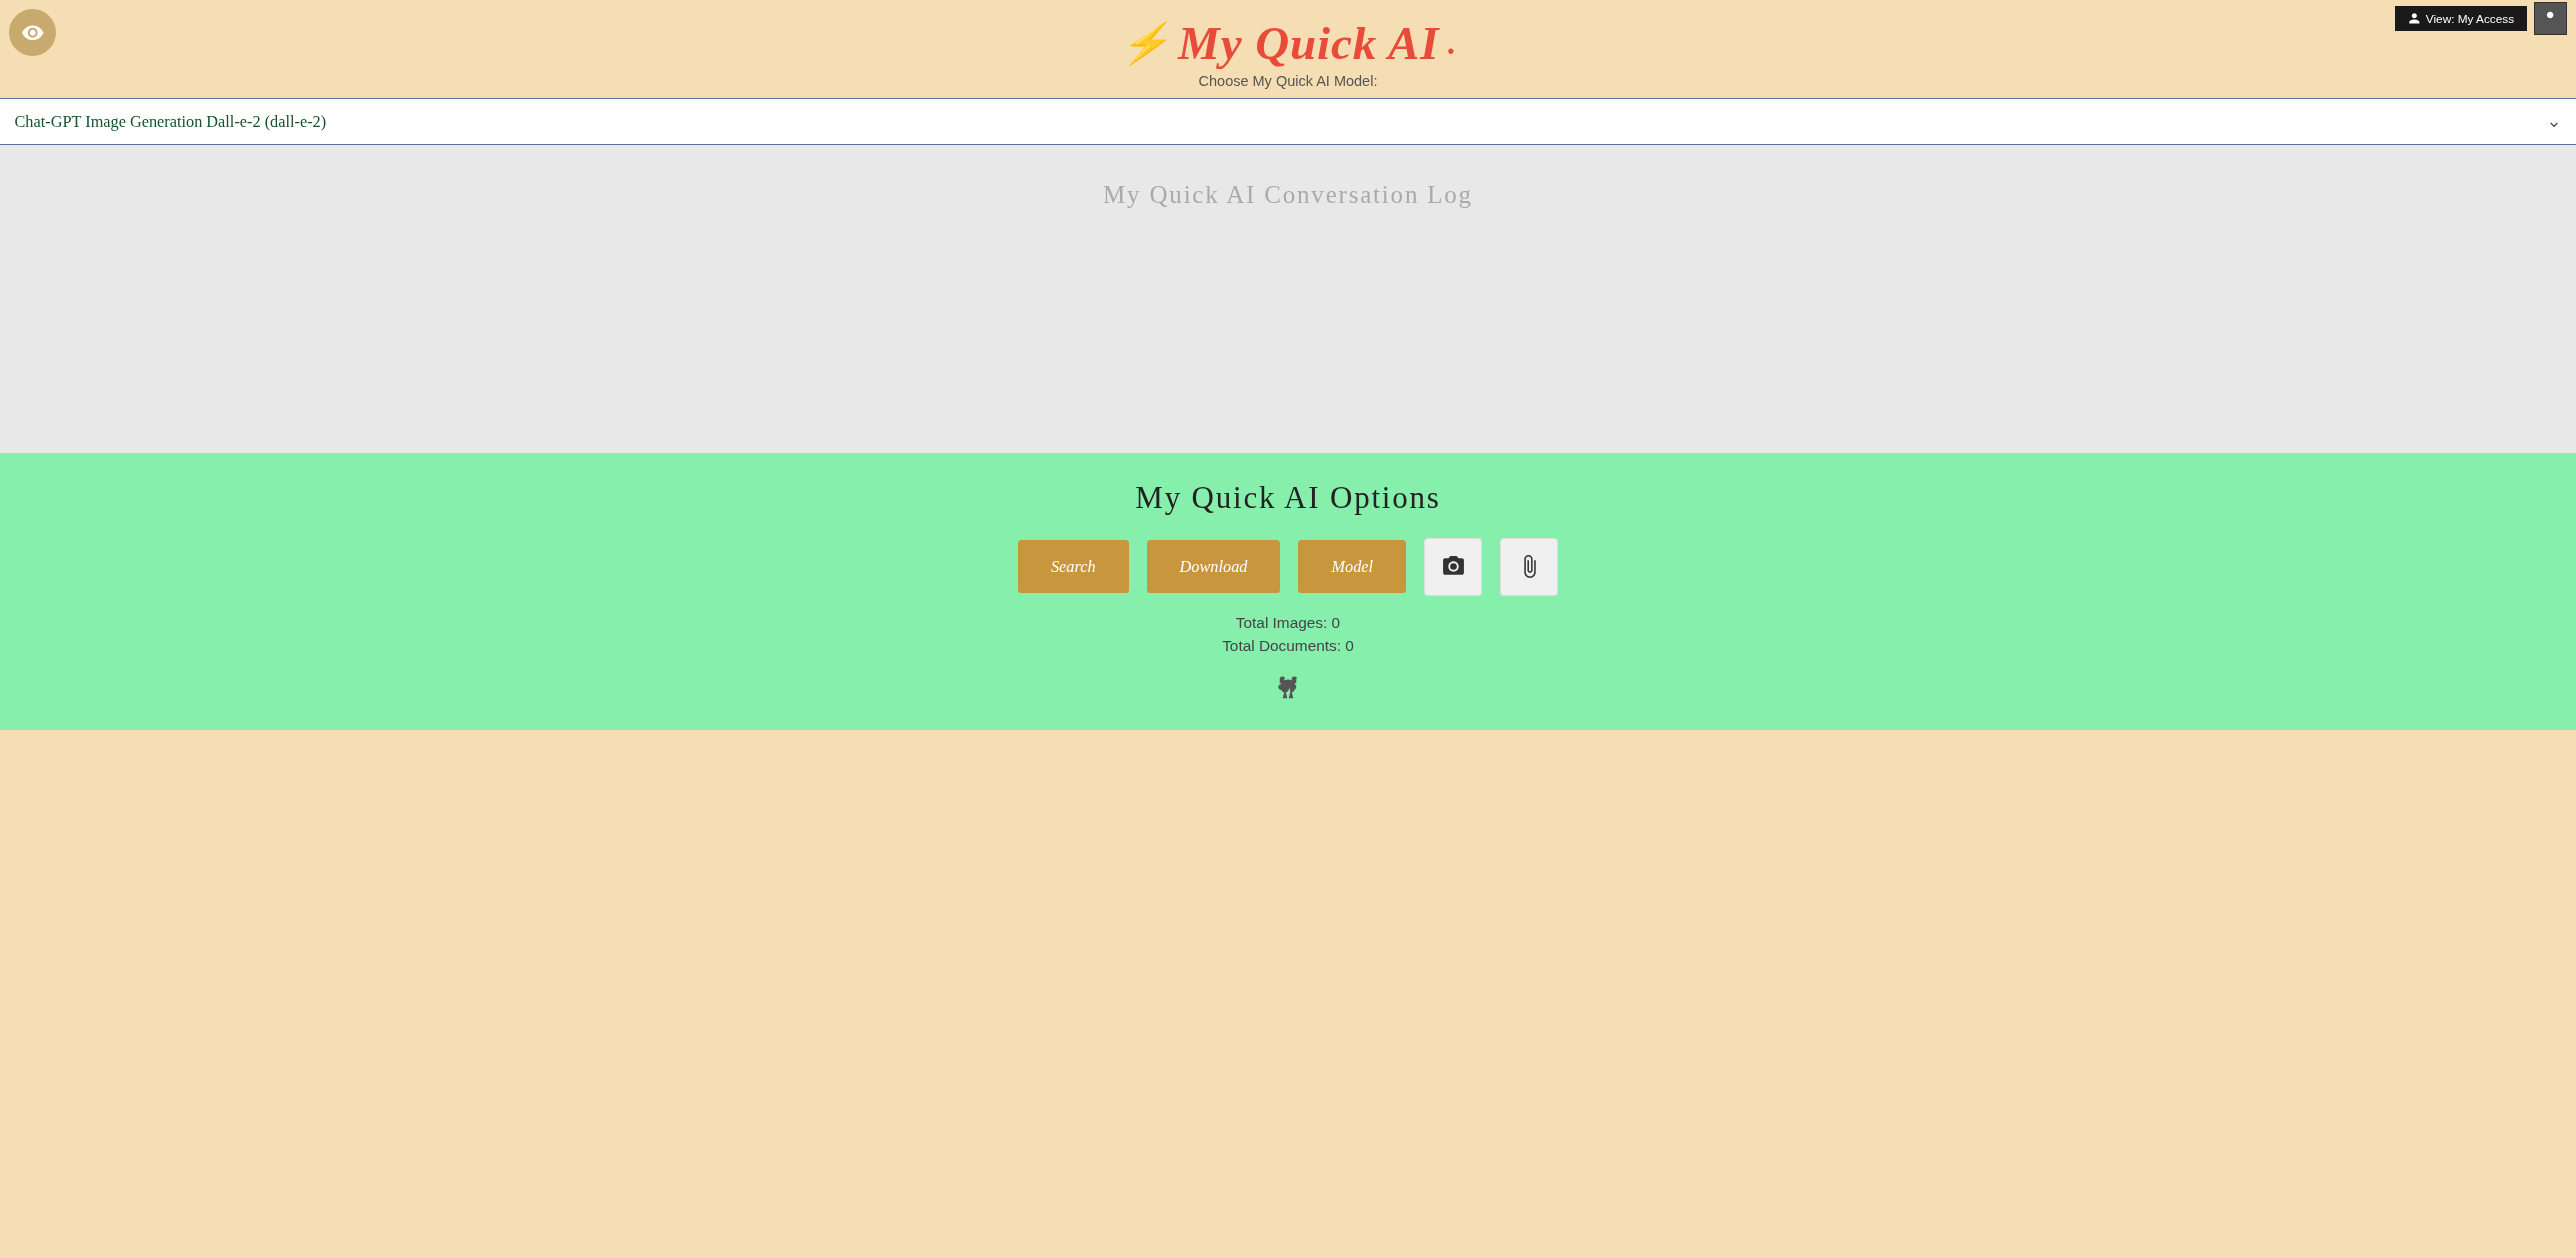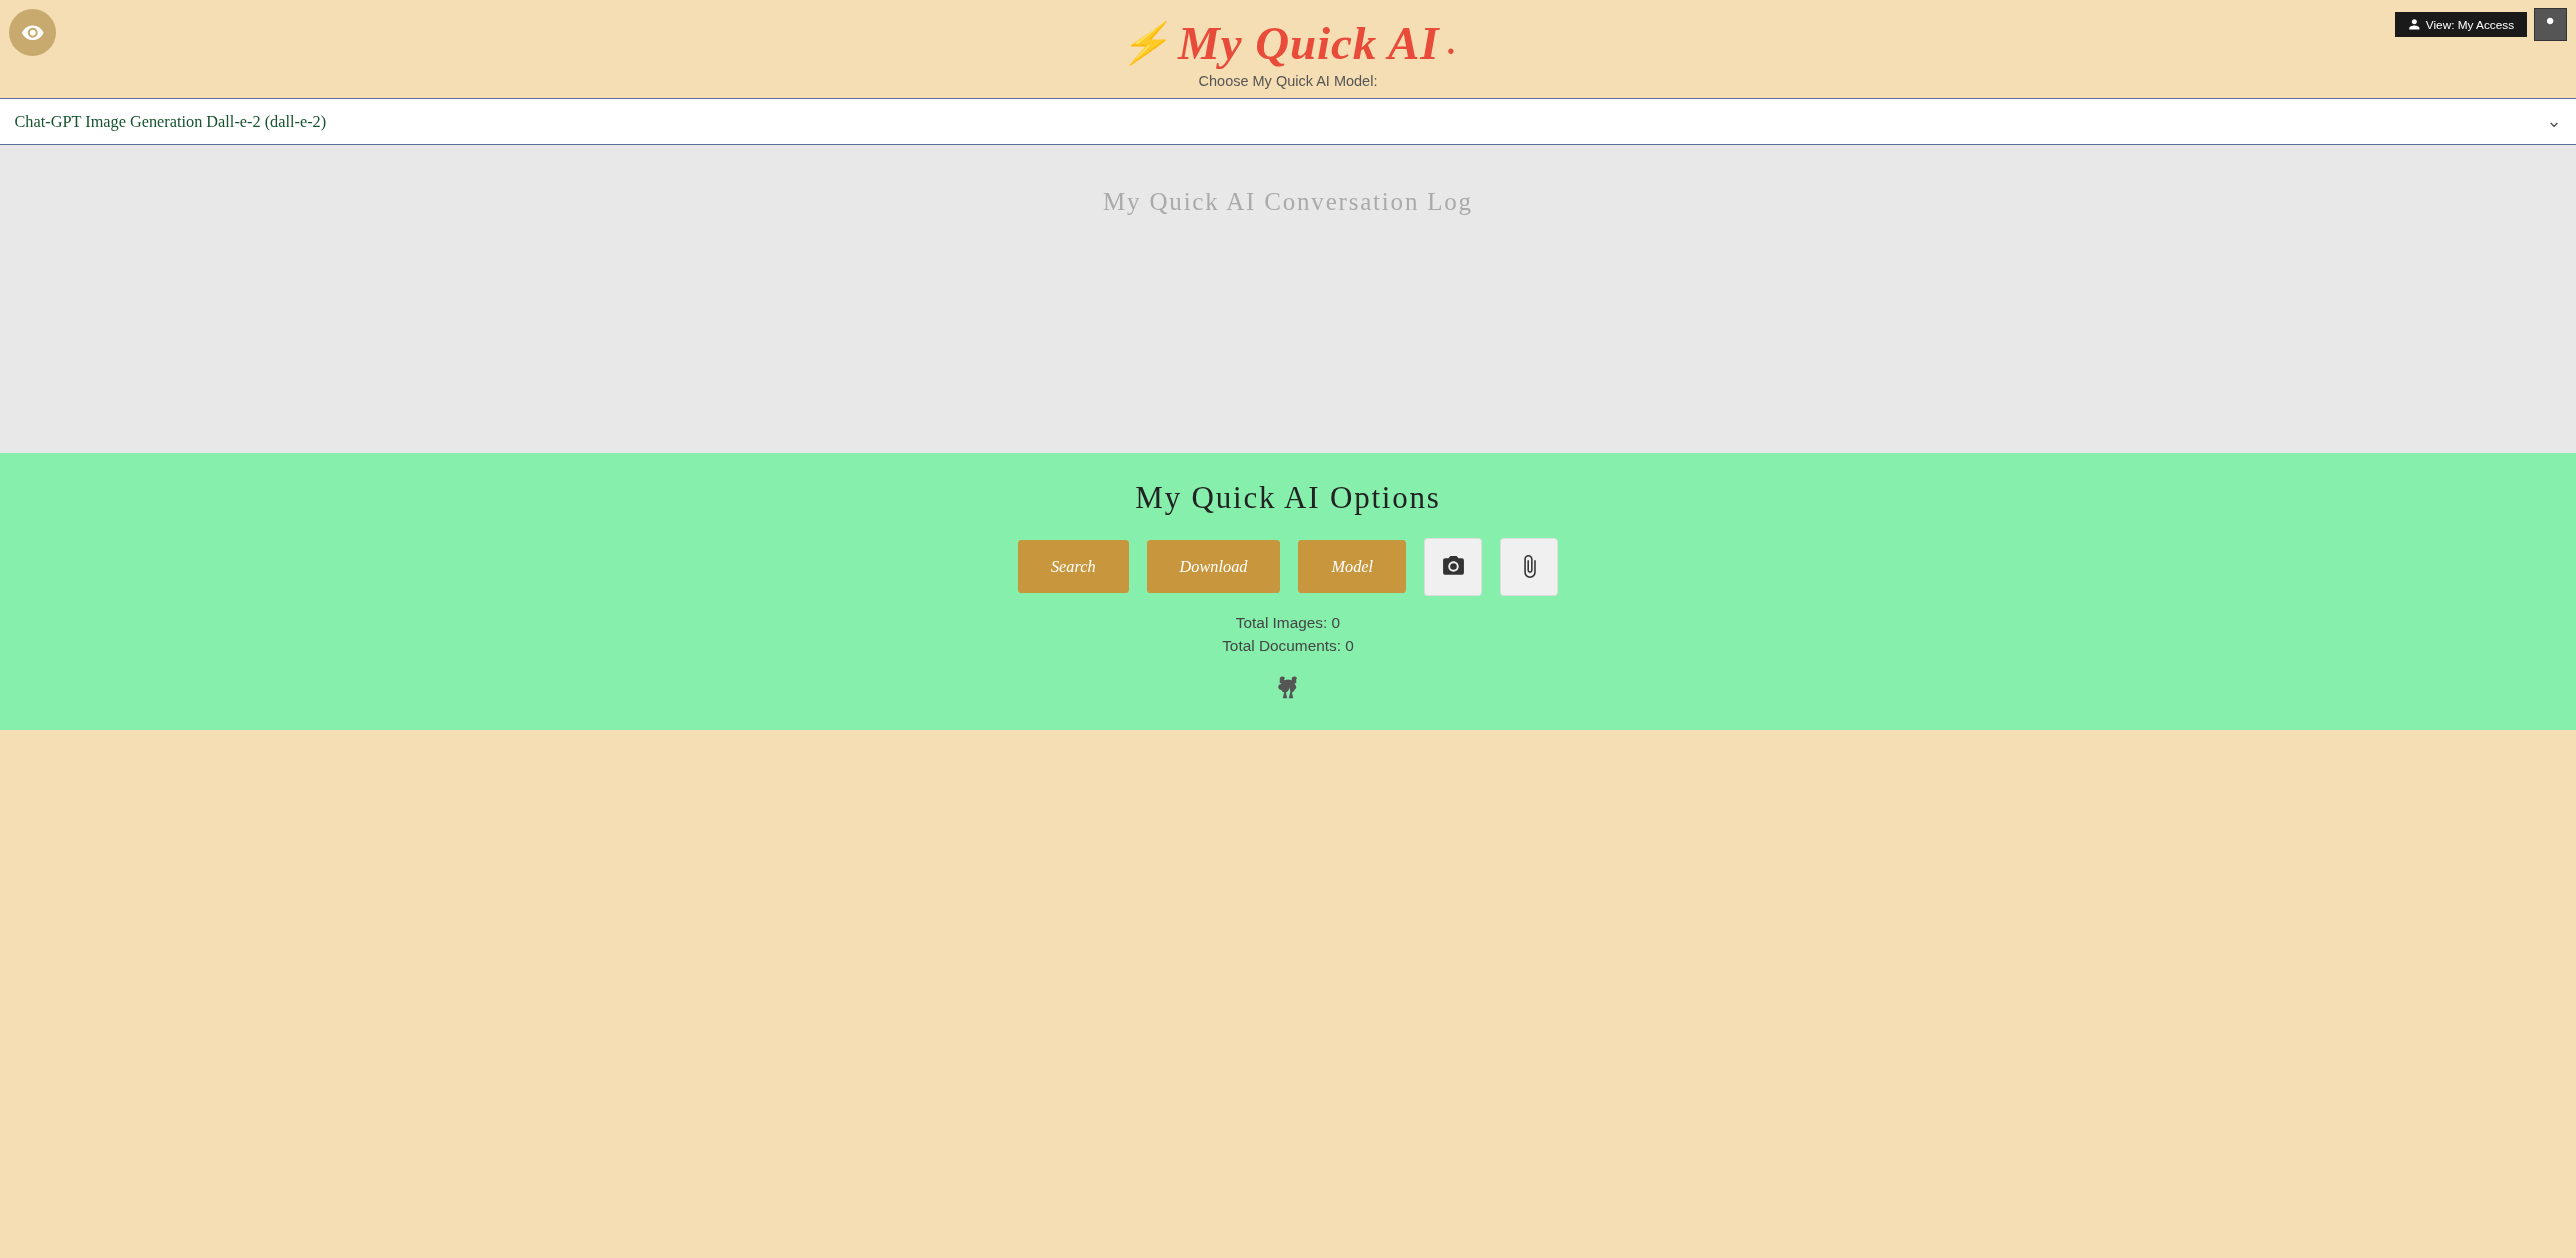--- a/index.html
+++ b/index.html
@@ -18,21 +18,21 @@
     
     .header {
       background-color: #f5deb3;
       padding: 16.3px 18px 9px 18px;
       text-align: center;
       position: relative;
     }
 
     .header-top-right {
       position: absolute;
-      top: 8px;
+      top: 2px;
       right: 9px;
       display: flex;
       align-items: center;
       gap: 7.2px;
     }
 
     .view-access-btn {
       background-color: #1a1a1a;
       color: #ffffff;
       border: none;
@@ -159,21 +159,21 @@
       align-items: flex-start;
       justify-content: center;
       padding: 27px;
     }
 
     .conversation-log-placeholder {
       font-size: 25px;
       color: #aaa;
       font-family: Georgia, serif;
       letter-spacing: 1.8px;
-      margin-top: 16px;
+      margin-top: 9px;
     }
 
     
     .options-section {
       background-color: #86efac;
       padding: 27px 18px 18px 18px;
       display: flex;
       flex-direction: column;
       align-items: center;
     }

